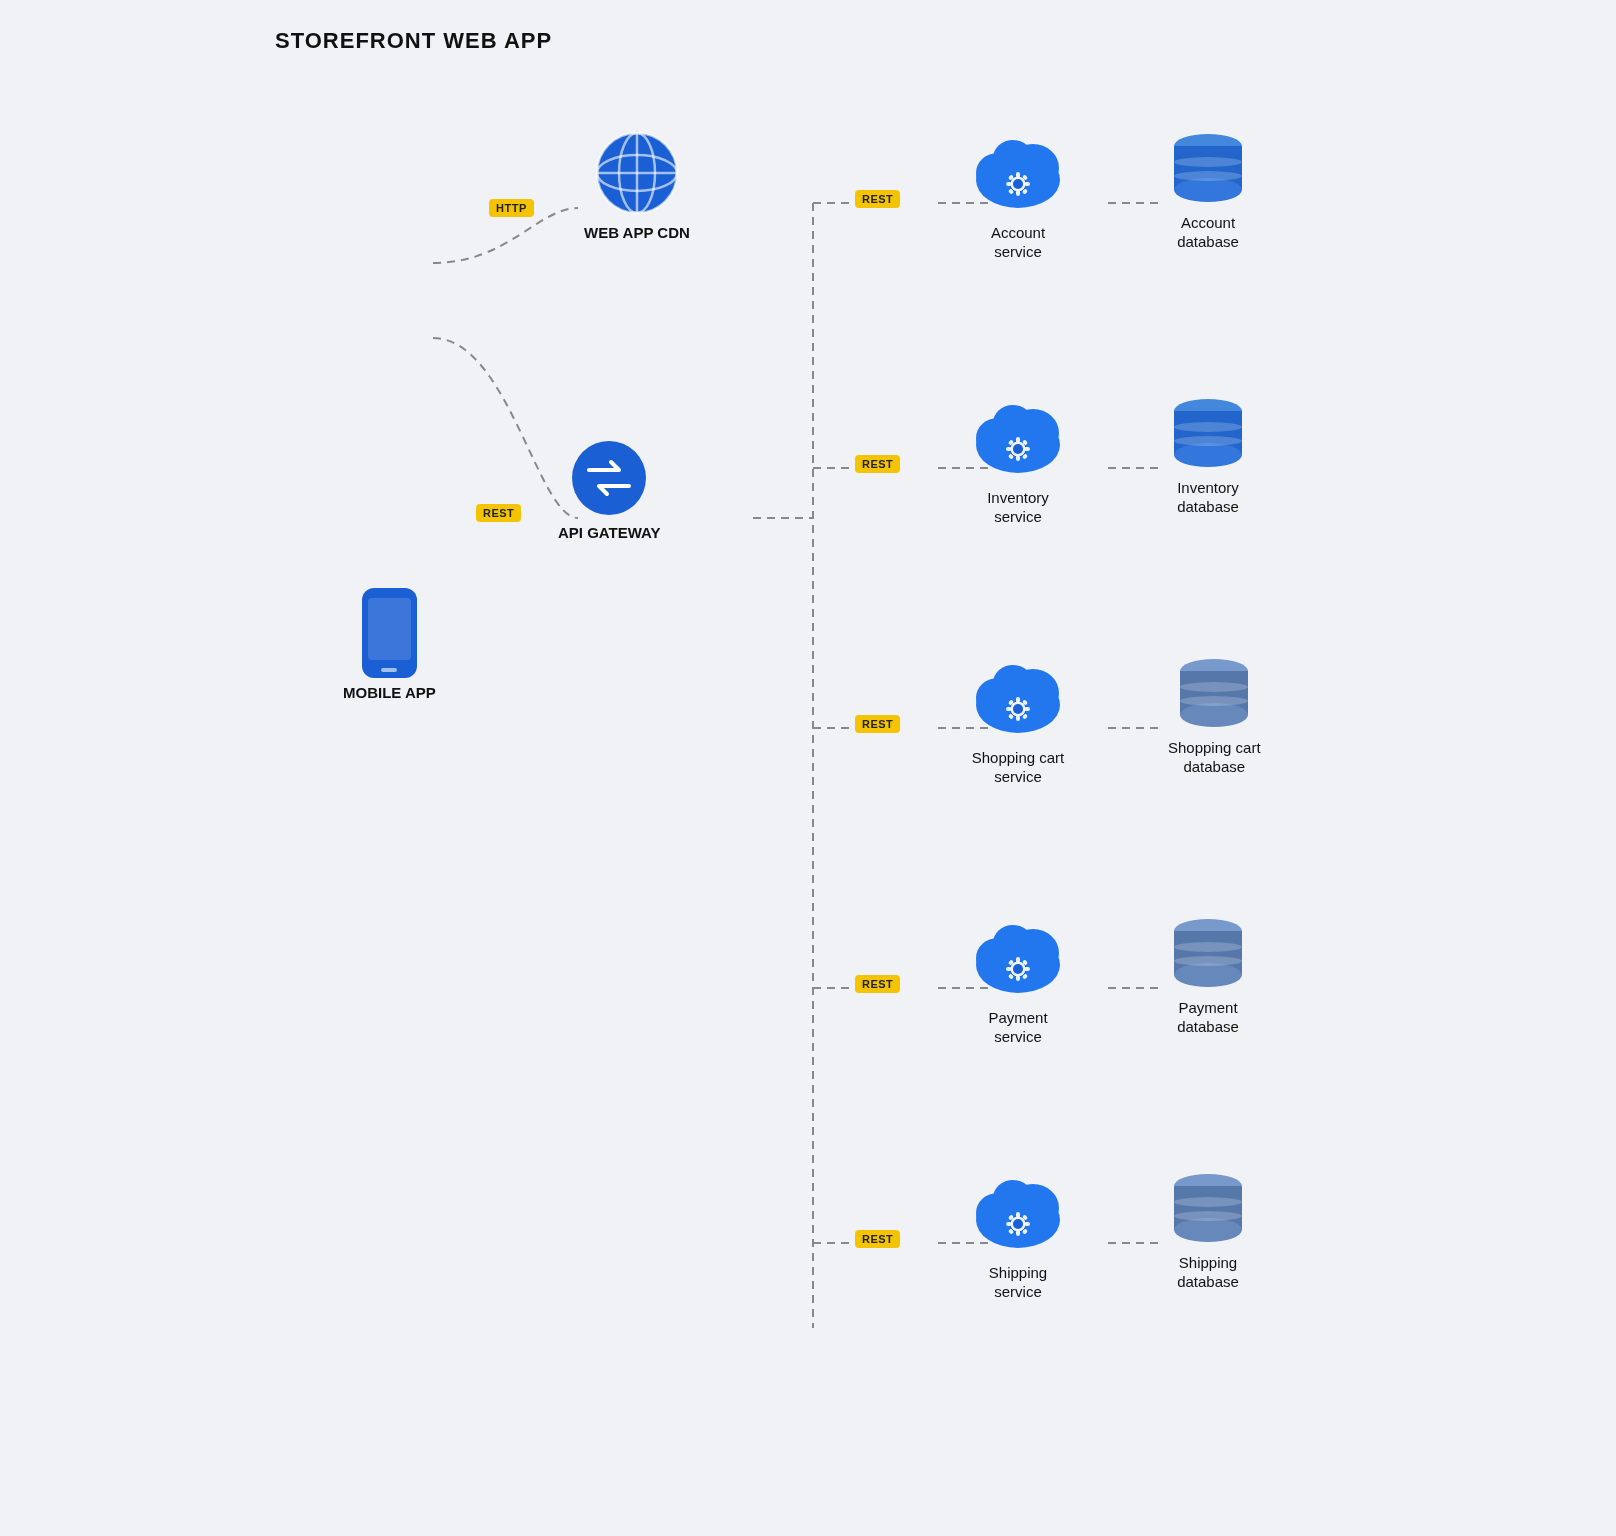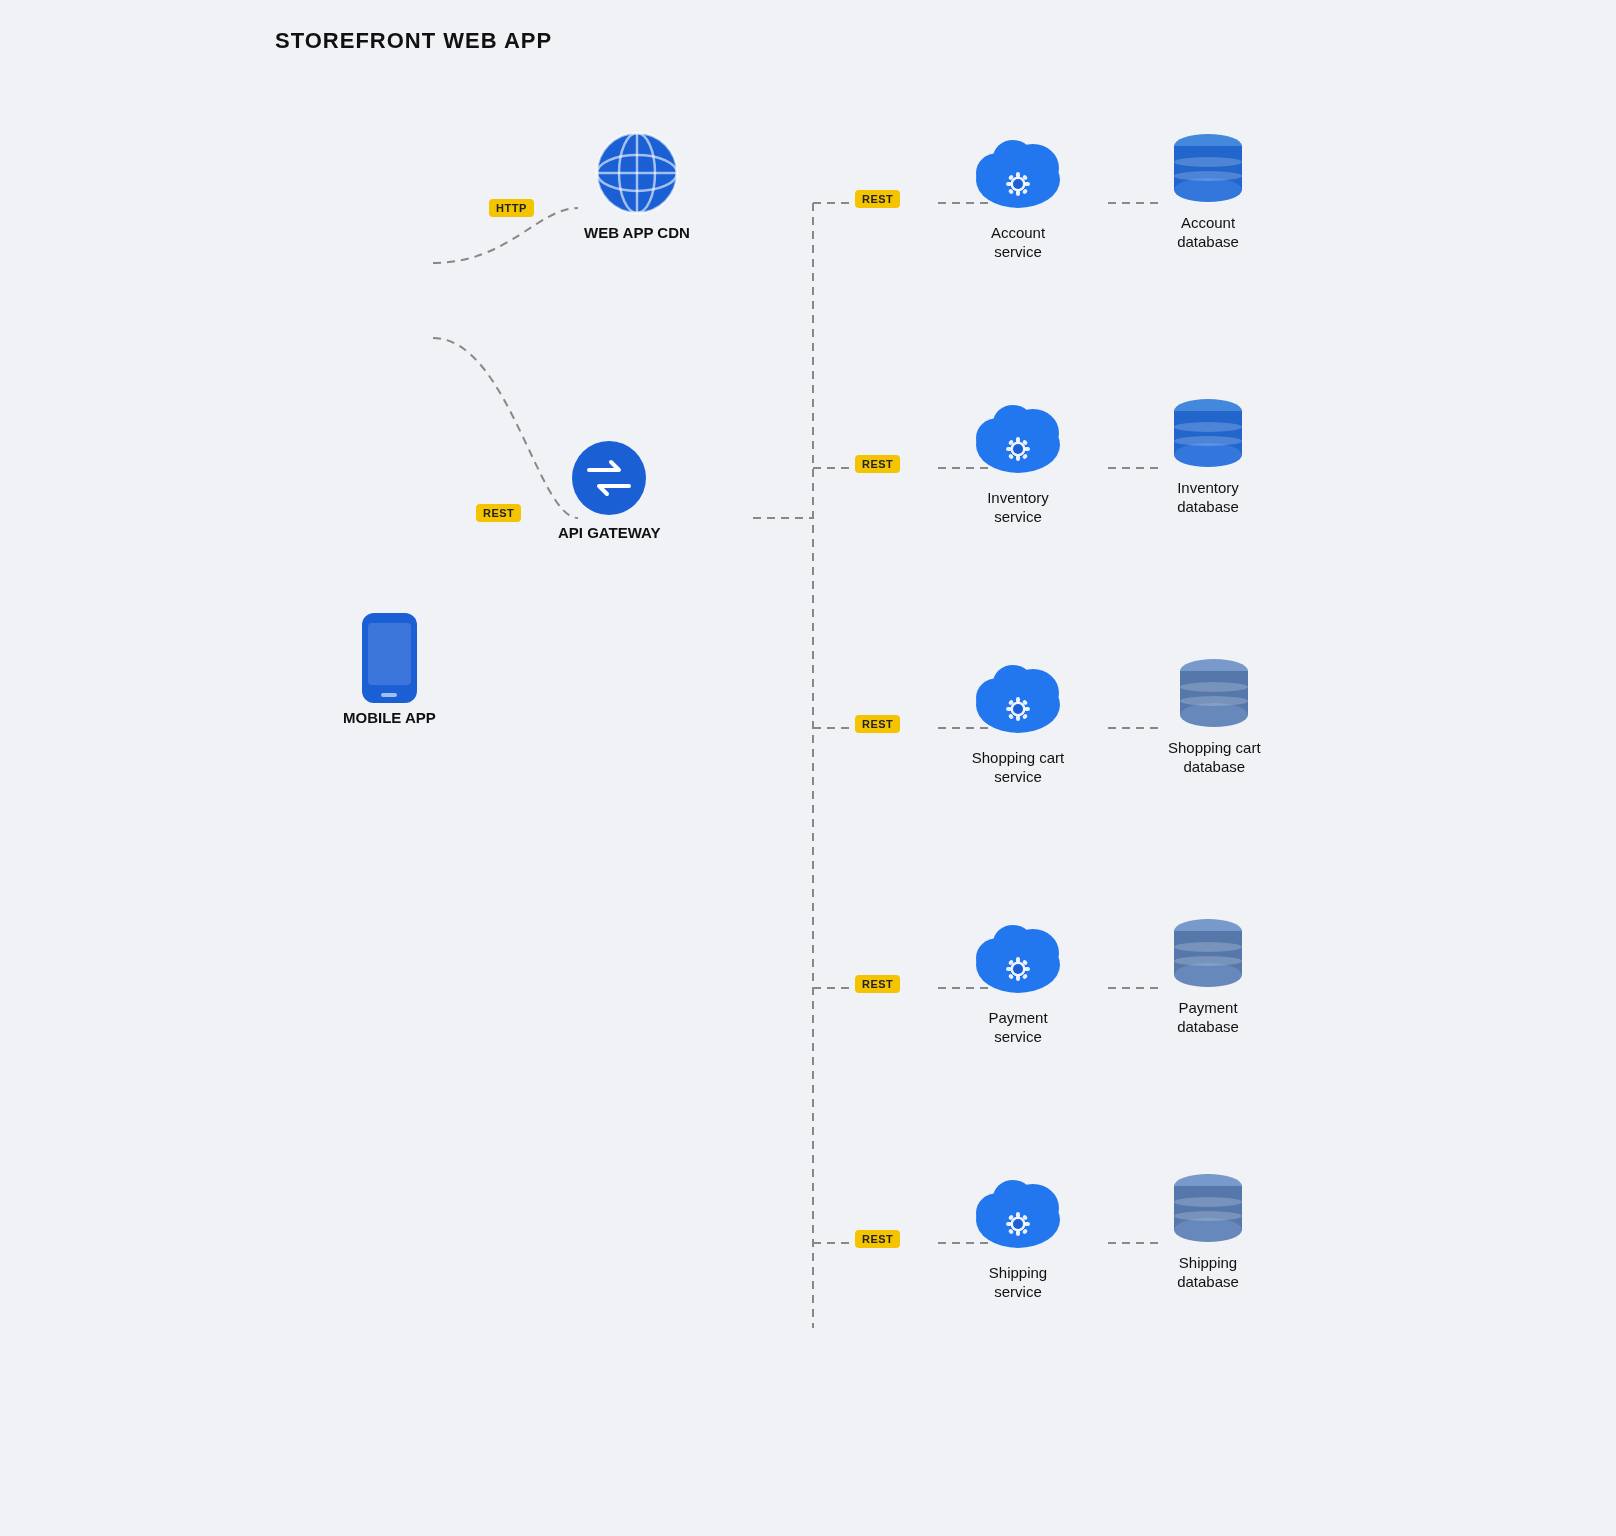--- a/index.html
+++ b/index.html
@@ -181,21 +181,21 @@
     <line class="dashed" x1="555" y1="960" x2="610" y2="960"></line>
     <line class="dashed" x1="680" y1="960" x2="730" y2="960"></line>
     <line class="dashed" x1="850" y1="960" x2="900" y2="960"></line>
 
     <line class="dashed" x1="555" y1="1215" x2="610" y2="1215"></line>
     <line class="dashed" x1="680" y1="1215" x2="730" y2="1215"></line>
     <line class="dashed" x1="850" y1="1215" x2="900" y2="1215"></line>
   </svg>
 
 
-  <div class="node" style="left:85px; top:585px;">
+  <div class="node" style="left:85px; top:560px;">
     <div class="mobile-icon"></div>
     <div class="node-label">MOBILE APP</div>
   </div>
 
   <div class="badge" style="left:218px; top:171px;margin-left:13px;">HTTP</div>
 
   <div class="node" style="left:326px; top:100px;">
 
     <svg class="globe-icon" viewBox="0 0 90 90">
       <circle cx="45" cy="45" r="40" fill="#1a5fd4"></circle>

